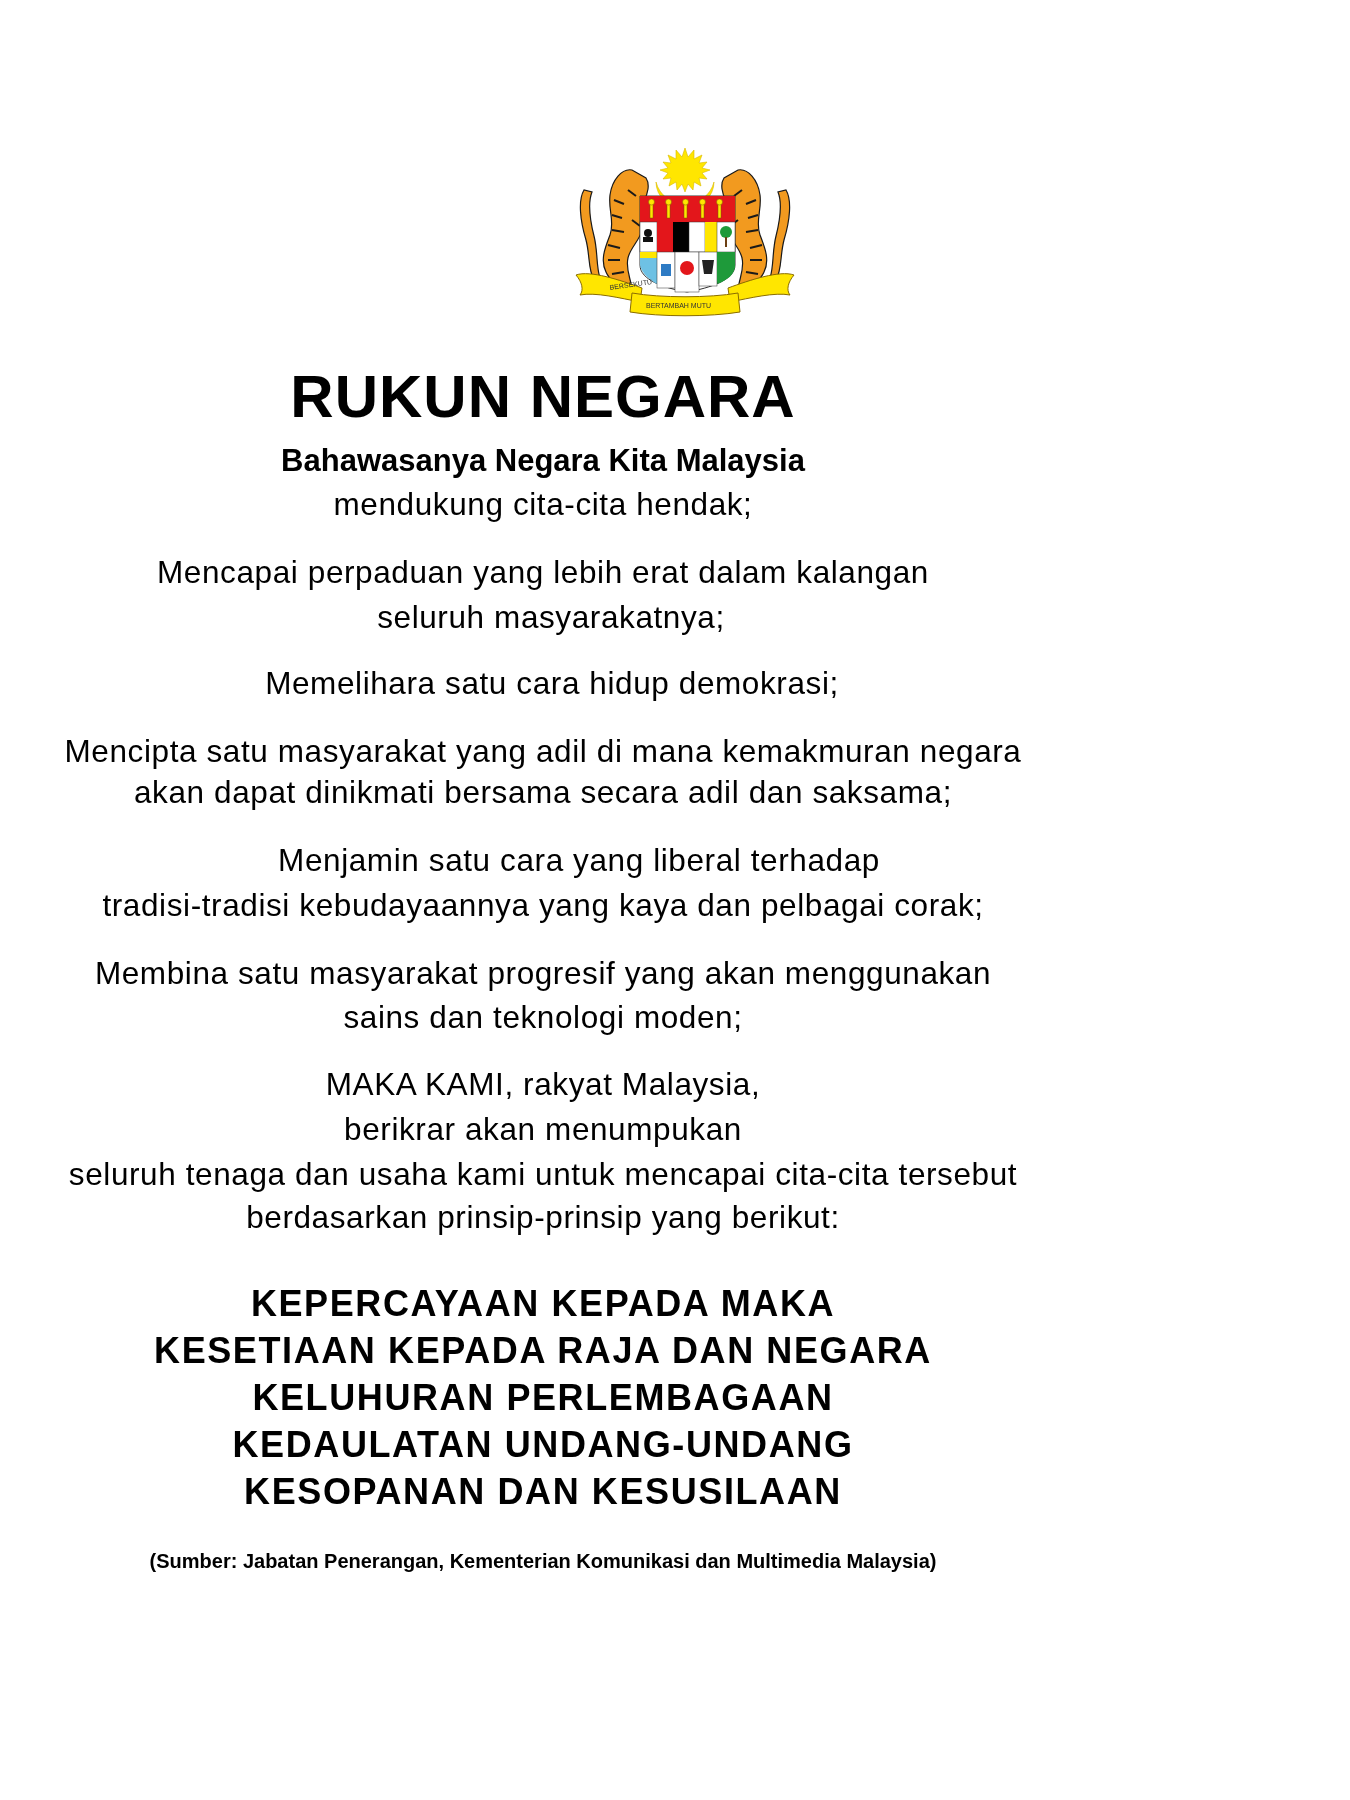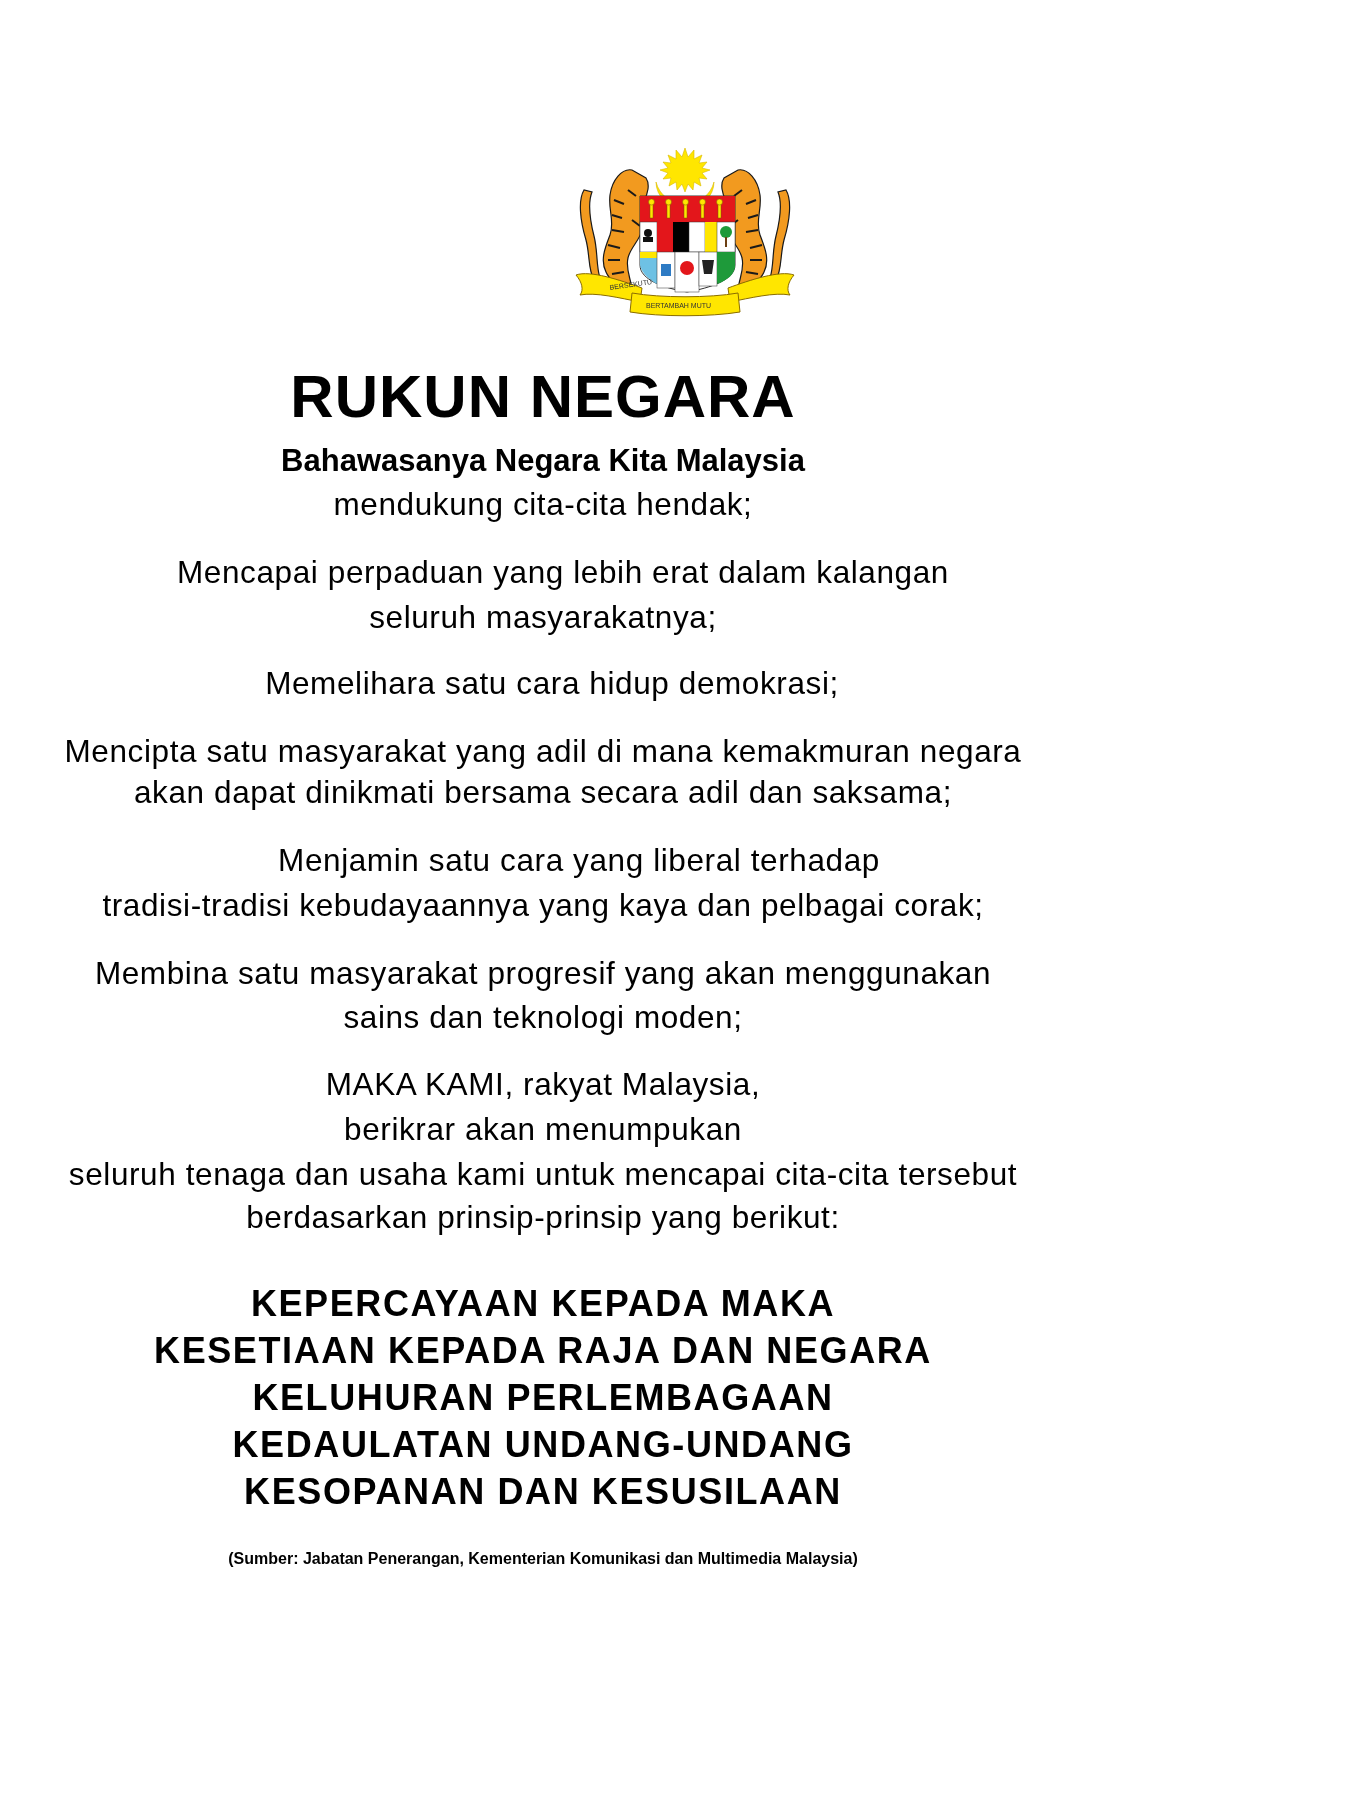--- a/index.html
+++ b/index.html
@@ -5,21 +5,21 @@
   html, body { margin: 0; padding: 0; background: #ffffff; }
   body { width: 1350px; height: 1800px; position: relative; overflow: hidden; color: #000; }
   .line {
     position: absolute; left: 0; width: 1086px; text-align: center;
     white-space: nowrap; font-family: "Liberation Sans", sans-serif; line-height: 1;
   }
   .title { font-weight: 700; font-size: 60px; letter-spacing: 1px; }
   .sub { font-weight: 700; font-size: 31px; }
   .body { font-weight: 400; font-size: 31.5px; letter-spacing: 0.6px; }
   .prin { font-weight: 700; font-size: 36px; letter-spacing: 1.6px; }
-  .src { font-weight: 700; font-size: 16px; }
+  .src { font-weight: 700; font-size: 20px; }
   #logo { position: absolute; left: 570px; top: 140px; width: 230px; height: 185px; }
 </style>
 </head>
 <body>
 
 <svg id="logo" viewBox="0 0 230 185" xmlns="http://www.w3.org/2000/svg">
 
   <g>
     <polygon fill="#FFE600" stroke="#D9B800" stroke-width="0.6" points="115,8 118,17 124,10 124,19 132,15 129,23 137,22 132,28 140,30 132,33 137,39 129,38 131,46 124,42 123,50 118,44 115,52 112,44 107,50 106,42 99,46 101,38 93,39 98,33 90,30 98,28 93,22 101,23 98,15 106,19 106,10 112,17"></polygon>
   </g>
@@ -84,22 +84,22 @@
     <text x="40" y="150" font-size="7" font-family="Liberation Sans, sans-serif" fill="#333" transform="rotate(-8 40 150)">BERSEKUTU</text>
     <text x="76" y="168" font-size="7" font-family="Liberation Sans, sans-serif" fill="#333">BERTAMBAH MUTU</text>
   </g>
 </svg>
 
 <div class="line title" style="top:367px;">RUKUN NEGARA</div>
 
 <div class="line sub" style="top:445px;">Bahawasanya Negara Kita Malaysia</div>
 <div class="line body" style="top:489px;">mendukung cita-cita hendak;</div>
 
-<div class="line body" style="top:557px;padding-left:20px;">Mencapai perpaduan yang lebih erat dalam kalangan</div>
-<div class="line body" style="top:602px;">seluruh masyarakatnya;</div>
+<div class="line body" style="top:557px;">Mencapai perpaduan yang lebih erat dalam kalangan</div>
+<div class="line body" style="top:602px;margin-left:8px;">seluruh masyarakatnya;</div>
 
 <div class="line body" style="top:668px; padding-left:18px; box-sizing:border-box;">Memelihara satu cara hidup demokrasi;</div>
 
 <div class="line body" style="top:736px;">Mencipta satu masyarakat yang adil di mana kemakmuran negara</div>
 <div class="line body" style="top:777px;">akan dapat dinikmati bersama secara adil dan saksama;</div>
 
 <div class="line body" style="top:845px;margin-left:36px;">Menjamin satu cara yang liberal terhadap</div>
 <div class="line body" style="top:890px;">tradisi-tradisi kebudayaannya yang kaya dan pelbagai corak;</div>
 
 <div class="line body" style="top:958px;">Membina satu masyarakat progresif yang akan menggunakan</div>

